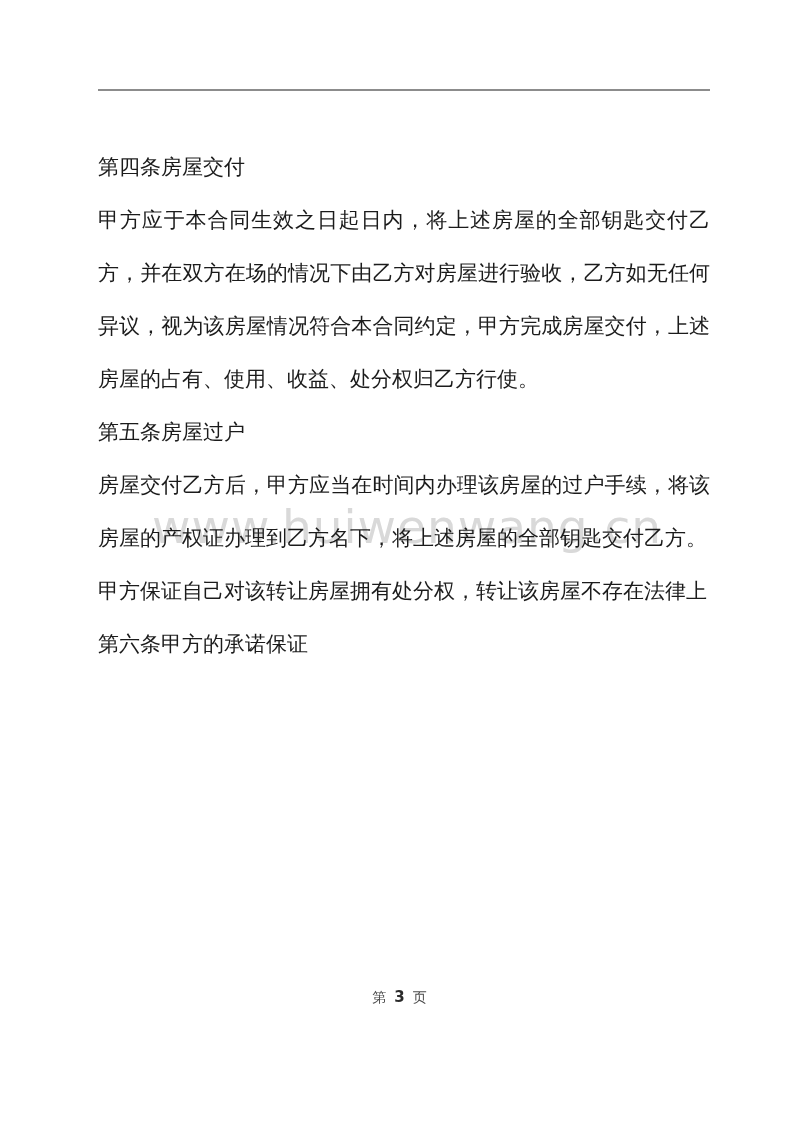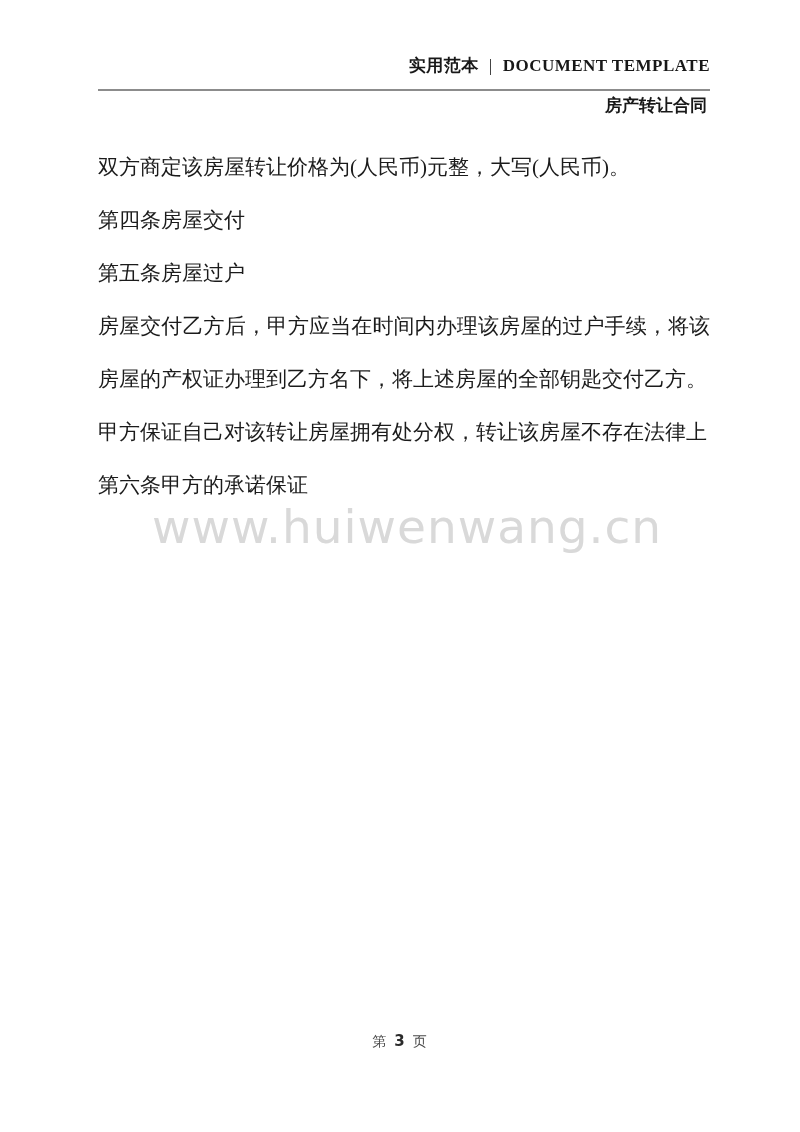--- a/index.html
+++ b/index.html
@@ -87,21 +87,21 @@
   .content .paragraph {
     text-align: justify;
   }
   .content .heading {
     text-align: left;
   }
 
   
   .footer {
     position: absolute;
-    top: 1032px;
+    top: 988px;
     left: 0;
     width: 800px;
     text-align: center;
     font-size: 15px;
     color: #3c3c3c;
     letter-spacing: 1px;
   }
   .footer .pg-prefix,
   .footer .pg-suffix {
     font-size: 14px;
@@ -114,33 +114,29 @@
     font-size: 15px;
     font-weight: bold;
     color: #2a2a2a;
   }
 </style>
 </head>
 <body>
 
 <div class="page">
 
-  <div class="header-line">
-    <span>实用范本</span><span class="divider">|</span><span>DOCUMENT TEMPLATE</span>
-  </div>
 
   <div class="header-rule"></div>
 
-  <div class="doc-subtitle">房产转让合同</div>
 
   <div class="watermark">www.huiwenwang.cn</div>
 
   <div class="content">
-    <p class="block paragraph">双方商定该房屋转让价格为(人民币)元整，大写(人民币)。</p>
     <p class="block heading">第四条房屋交付</p>
+    <p class="block paragraph">甲方应于本合同生效之日起日内，将上述房屋的全部钥匙交付乙方，并在双方在场的情况下由乙方对房屋进行验收，乙方如无任何异议，视为该房屋情况符合本合同约定，甲方完成房屋交付，上述房屋的占有、使用、收益、处分权归乙方行使。</p>
     <p class="block heading">第五条房屋过户</p>
     <p class="block paragraph">房屋交付乙方后，甲方应当在时间内办理该房屋的过户手续，将该房屋的产权证办理到乙方名下，将上述房屋的全部钥匙交付乙方。</p>
     <p class="block paragraph">甲方保证自己对该转让房屋拥有处分权，转让该房屋不存在法律上</p>
     <p class="block heading">第六条甲方的承诺保证</p>
   </div>
 
   <div class="footer">
     <span class="pg-prefix">第</span><span class="pg-number">3</span><span class="pg-suffix">页</span>
   </div>
 

